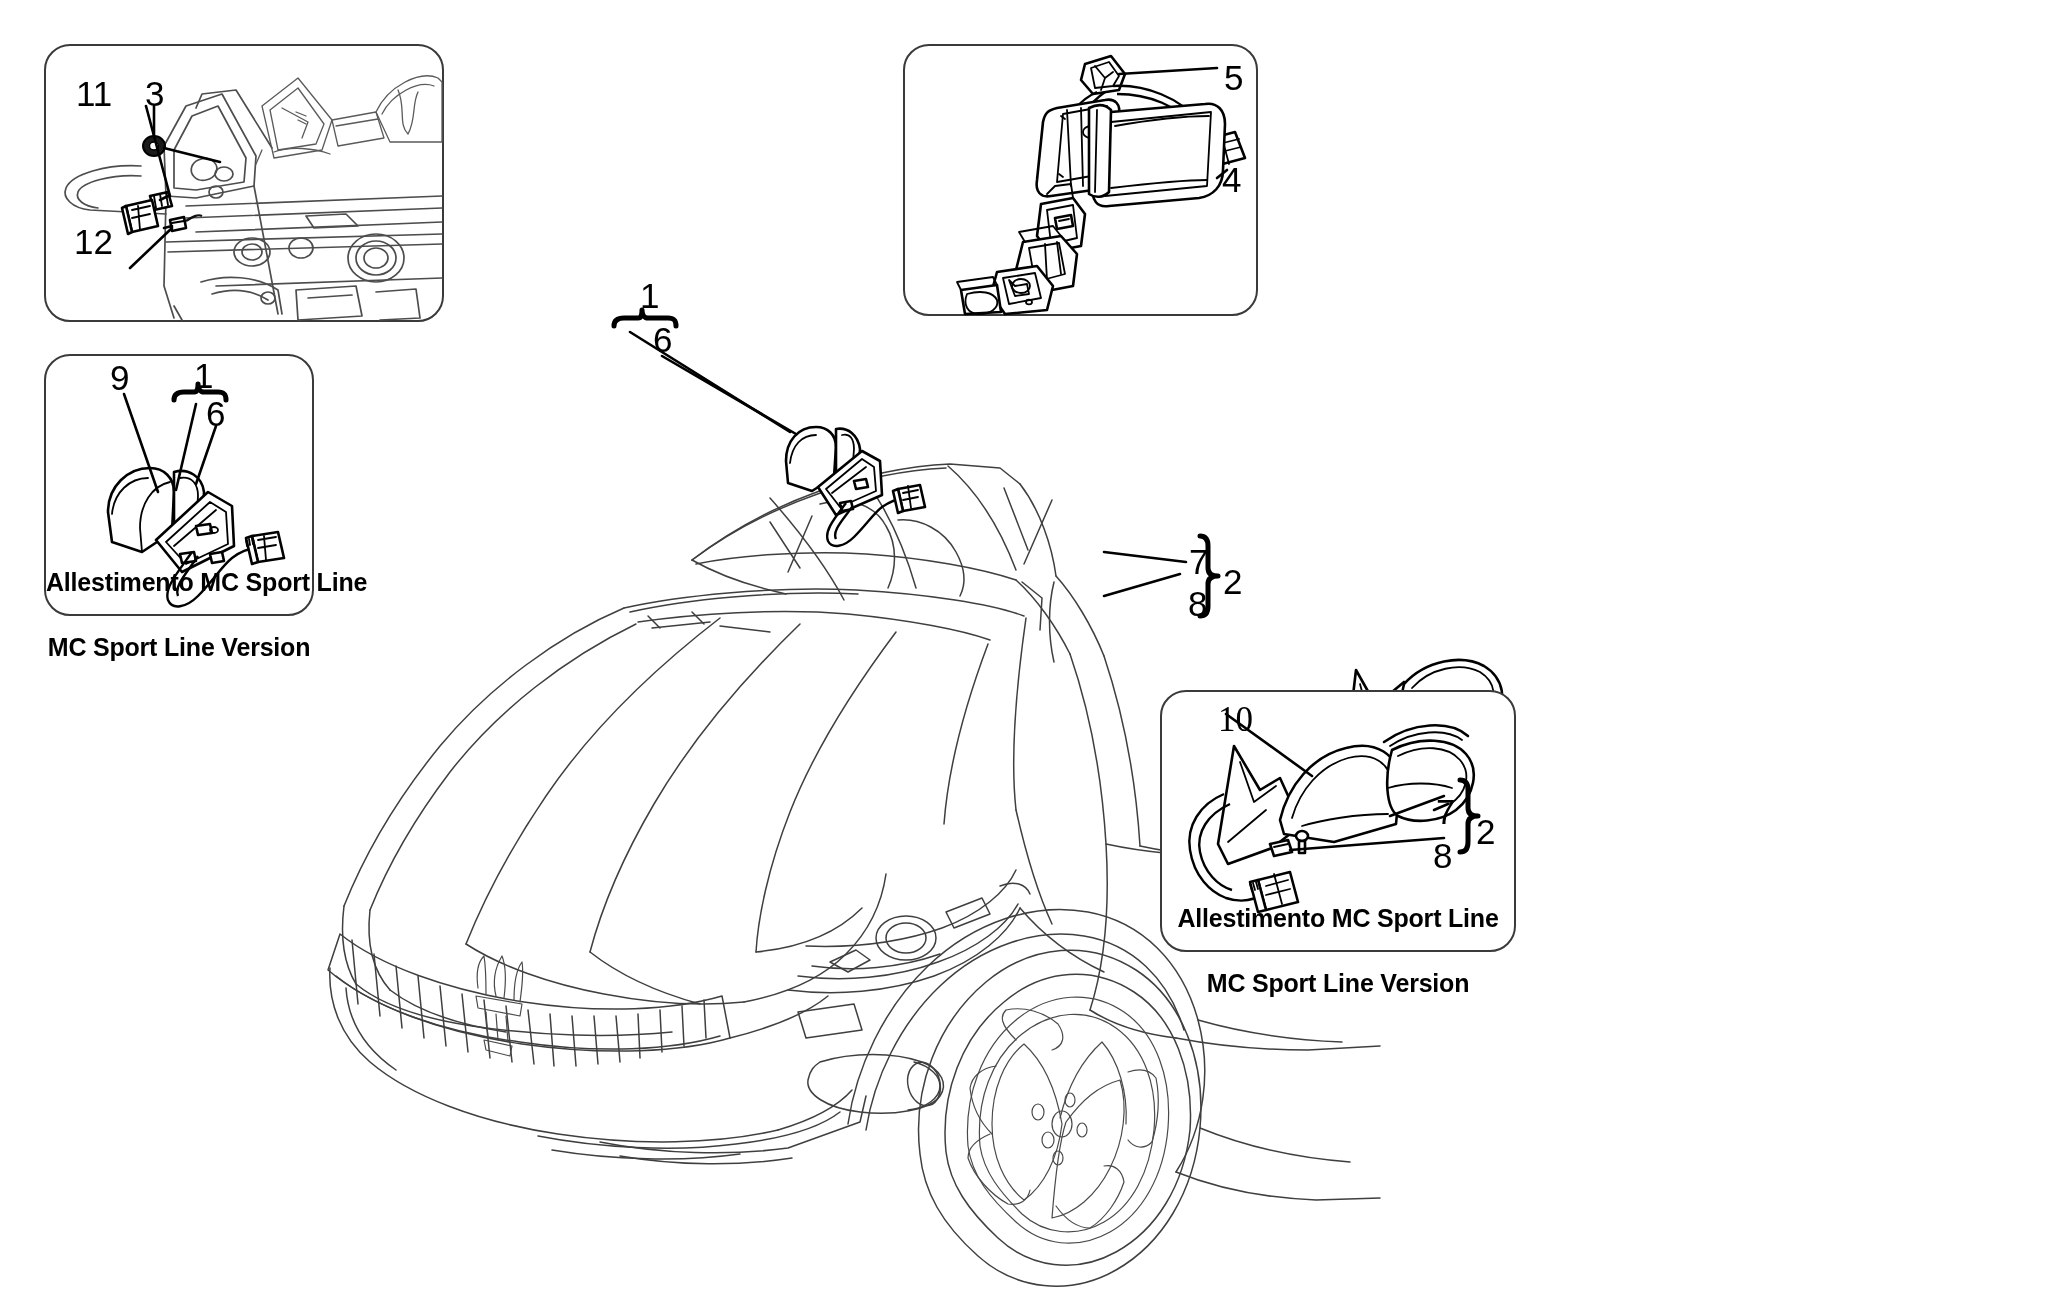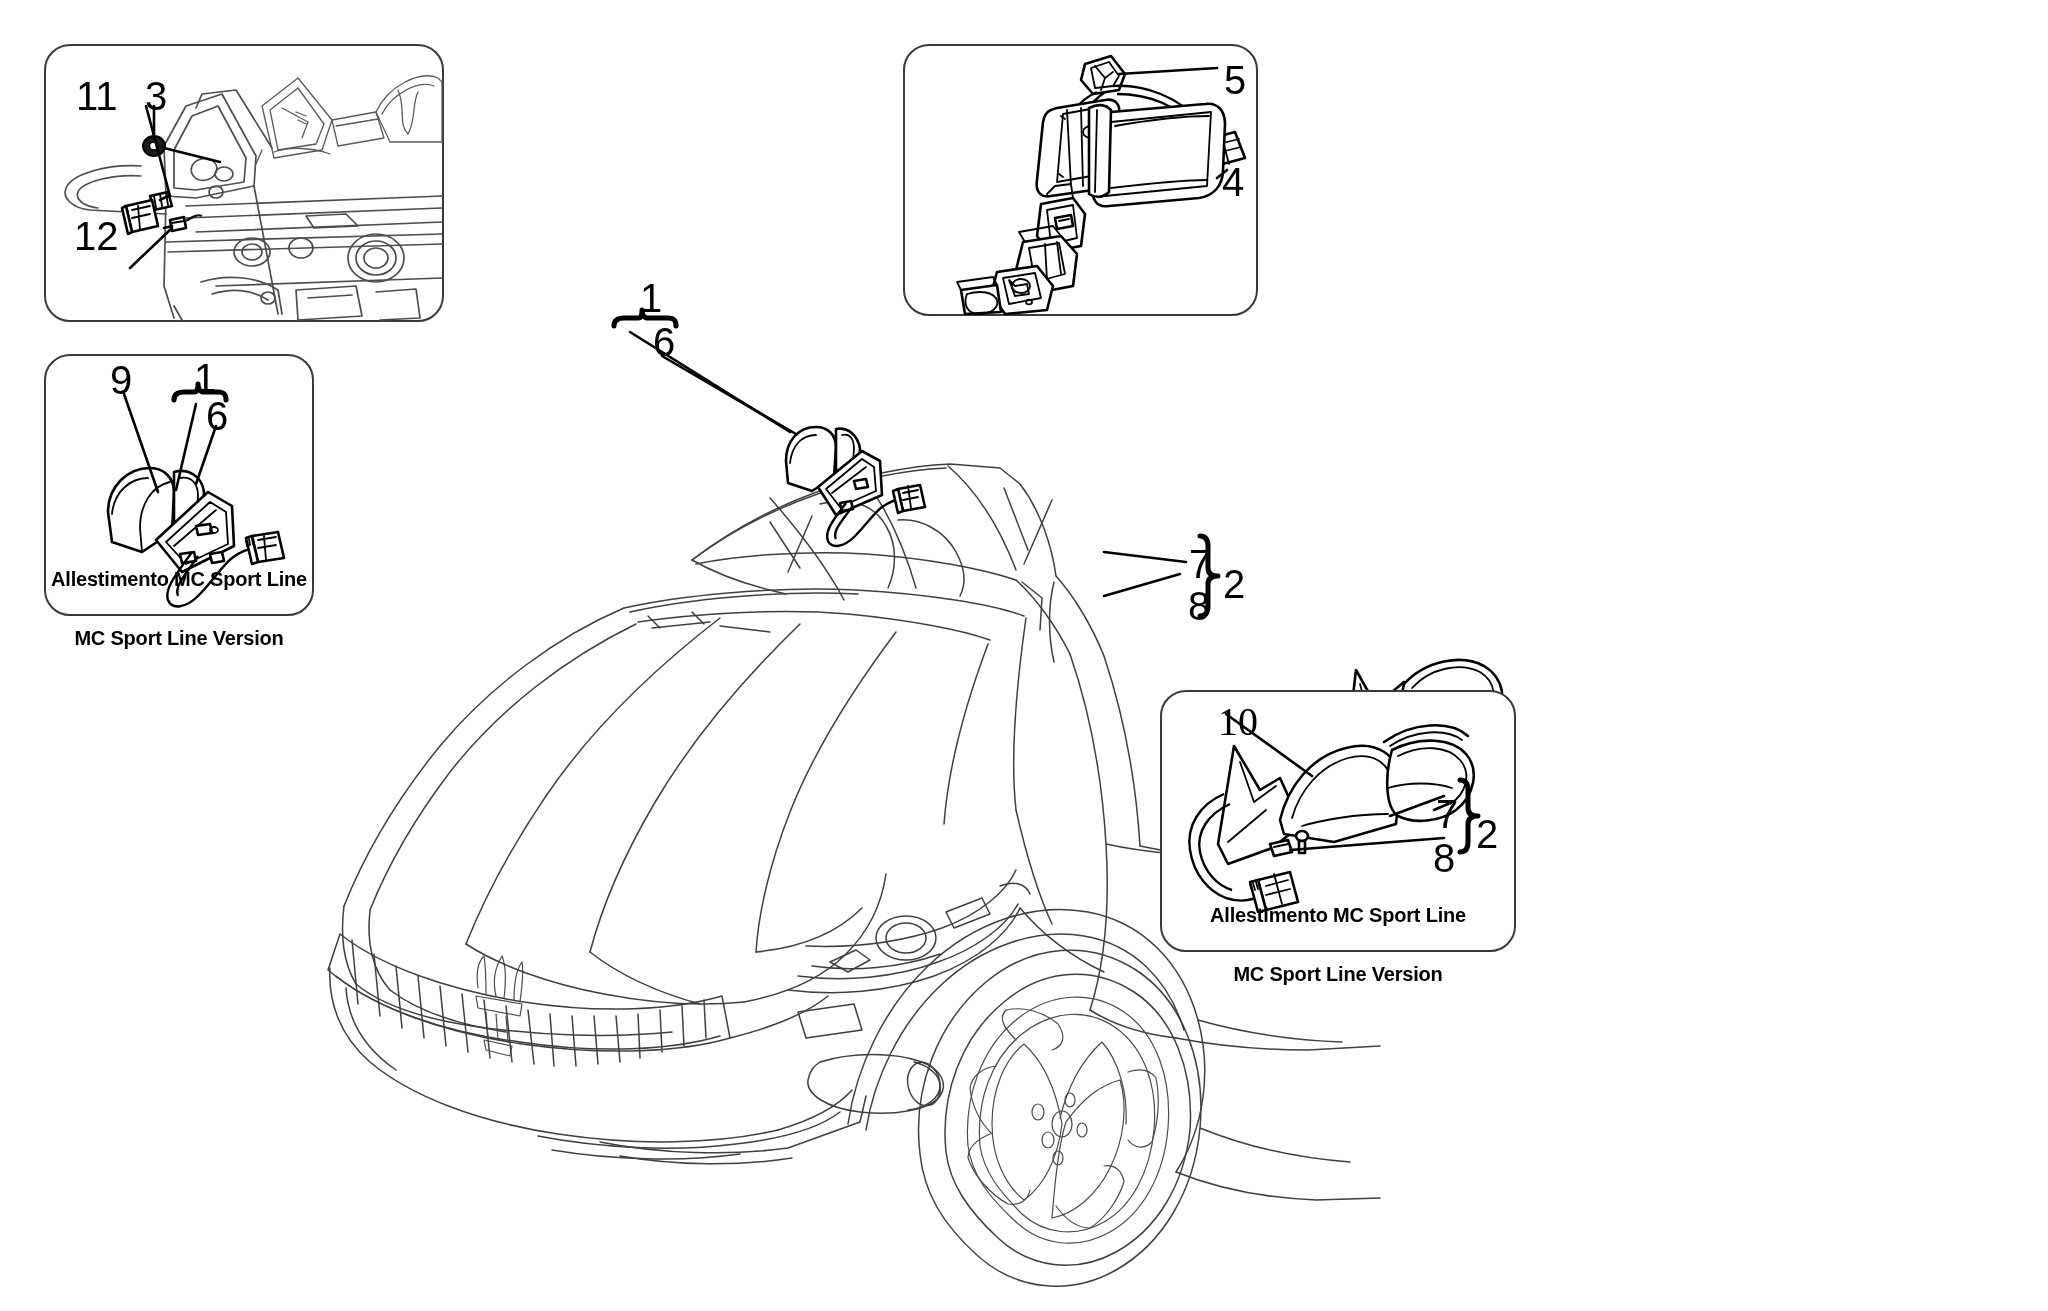--- a/index.html
+++ b/index.html
@@ -15,29 +15,29 @@
     border:2.5px solid #3a3a3a;
     border-radius:26px;
     background:#fff;
     box-sizing:border-box;
   }
   .caption{
     position:absolute;
     left:0;right:0;
     text-align:center;
     font-weight:bold;
-    font-size:20px;
+    font-size:25px;
     line-height:1.15;
     letter-spacing:-0.2px;
     white-space:nowrap;
   }
   .caption .l2{display:block;margin-top:36px;}
   .callout{
     position:absolute;
-    font-size:40px;
+    font-size:35px;
     font-weight:400;
     line-height:1;
     color:#000;
     font-family:"Liberation Sans","DejaVu Sans",sans-serif;
   }
   svg{display:block;overflow:visible;}
   .ln{fill:none;stroke:#000;stroke-width:2.4;}
   .lnf{fill:none;stroke:#111;stroke-width:2.2;}
   .car{fill:none;stroke:#3f3f3f;stroke-width:1.5;stroke-linecap:round;stroke-linejoin:round;}
   .carT{fill:none;stroke:#4a4a4a;stroke-width:1.2;stroke-linecap:round;stroke-linejoin:round;}
@@ -125,21 +125,21 @@
       <path class="leader" d="M100 60 L124 150"></path>
       <path class="leader" d="M108 60 L108 90"></path>
       <path class="leader" d="M118 182 L126 180"></path>
       <path class="leader" d="M84 222 L126 182"></path>
       <path class="leader" d="M118 102 L174 116"></path>
       <path class="leader" d="M114 154 L122 150"></path>
     </svg>
   </div>
   <div class="callout" style="left:76px;top:76px;">11</div>
   <div class="callout" style="left:145px;top:76px;">3</div>
-  <div class="callout" style="left:74px;top:216px;">12</div>
+  <div class="callout" style="left:74px;top:224px;">12</div>
 
   <div class="panel" style="left:44px;top:354px;width:270px;height:262px;">
     <svg width="266" height="258" viewBox="0 0 266 258">
       <g>
 
         <path class="part" d="M62 156 C62 130 82 112 104 112 C118 112 128 122 128 136 L126 176 L96 196 L66 186 Z"></path>
         <path class="partT" d="M66 158 C68 136 84 122 102 122"></path>
         <path class="partT" d="M96 196 L94 172 C94 148 106 130 124 126"></path>
 
         <path class="part" d="M128 116 C142 112 156 120 158 136 L156 180 L128 176 Z"></path>

